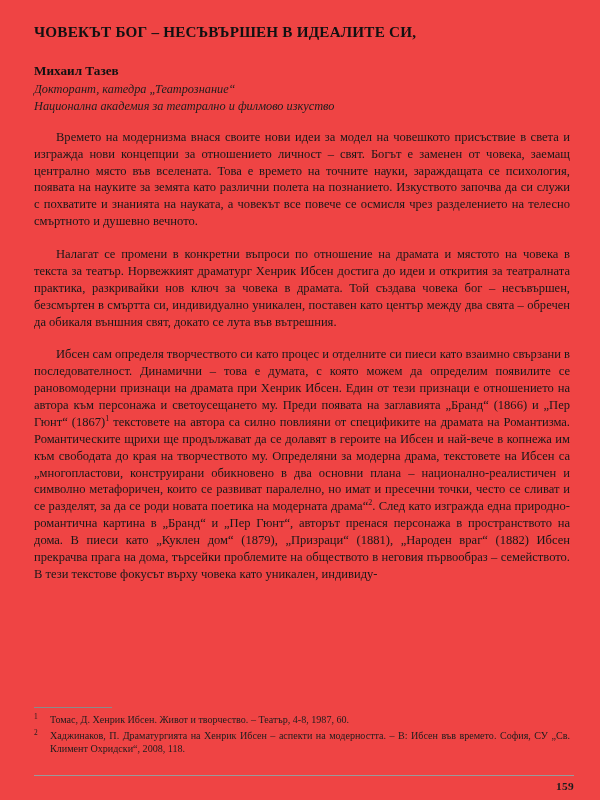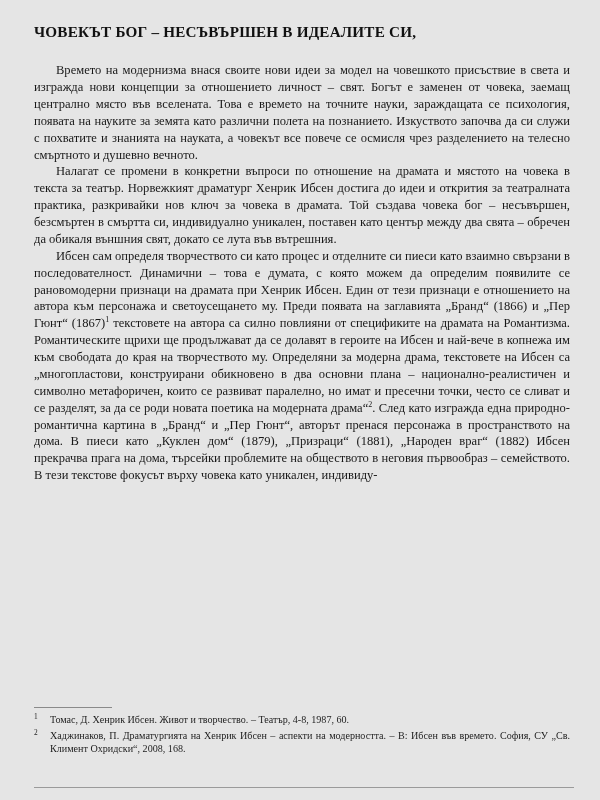--- a/index.html
+++ b/index.html
@@ -14,21 +14,21 @@
     font-family: "Liberation Serif", "DejaVu Serif", serif;
     color: #1a1a1a;
   }
 
   .page {
     position: relative;
     width: 600px;
     height: 800px;
     box-sizing: border-box;
     padding: 22px 30px 0 34px;
-    background: #e5e5e5;
+    background: #ef4444;
   }
 
   
   .title {
     font-weight: bold;
     font-size: 15.2px;
     line-height: 1.33;
     letter-spacing: 0.2px;
     text-transform: uppercase;
     margin: 0 0 20px 0;
@@ -58,21 +58,21 @@
   .body-text p {
     margin: 0;
     font-size: 12.55px;
     line-height: 1.345;
     text-align: justify;
     text-indent: 22px;
     -webkit-hyphens: auto;
     hyphens: auto;
     color: #181818;
   }
-  .body-text p + p { margin-top: 0; }
+  .body-text p + p { margin-top: 16px; }
 
   sup.fn {
     font-size: 8px;
     vertical-align: super;
     line-height: 0;
   }
 
   
   .footnotes {
     position: absolute;
@@ -128,36 +128,42 @@
 </style>
 </head>
 <body>
 
 <div class="page">
 
   <h1 class="title">
     <span class="tline">ЧОВЕКЪТ БОГ – НЕСЪВЪРШЕН В ИДЕАЛИТЕ СИ,</span>
   </h1>
 
+  <div class="author-block">
+    <div class="author-name">Михаил Тазев</div>
+    <div class="affil">Докторант, катедра „Театрознание“</div>
+    <div class="affil">Национална академия за театрално и филмово изкуство</div>
+  </div>
 
   <div class="body-text">
     <p>Времето на модернизма внася своите нови идеи за модел на човешкото присъствие в света и изгражда нови концепции за отношението личност – свят. Богът е заменен от човека, заемащ централно място във вселената. Това е времето на точните науки, зараждащата се психология, появата на науките за земята като различни полета на познанието. Изкуството започва да си служи с похватите и знанията на науката, а човекът все повече се осмисля чрез разделението на телесно смъртното и душевно вечното.</p>
     <p>Налагат се промени в конкретни въпроси по отношение на драмата и мястото на човека в текста за театър. Норвежкият драматург Хенрик Ибсен достига до идеи и открития за театралната практика, разкривайки нов ключ за човека в драмата. Той създава човека бог – несъвършен, безсмъртен в смъртта си, индивидуално уникален, поставен като център между два свята – обречен да обикаля външния свят, докато се лута във вътрешния.</p>
     <p>Ибсен сам определя творчеството си като процес и отделните си пиеси като взаимно свързани в последователност. Динамични – това е думата, с която можем да определим появилите се рановомодерни признаци на драмата при Хенрик Ибсен. Един от тези признаци е отношението на автора към персонажа и светоусещането му. Преди появата на заглавията „Бранд“ (1866) и „Пер Гюнт“ (1867)<sup class="fn">1</sup> текстовете на автора са силно повлияни от спецификите на драмата на Романтизма. Романтическите щрихи ще продължават да се долавят в героите на Ибсен и най-вече в копнежа им към свободата до края на творчеството му. Определяни за модерна драма, текстовете на Ибсен са „многопластови, конструирани обикновено в два основни плана – национално-реалистичен и символно метафоричен, които се развиват паралелно, но имат и пресечни точки, често се сливат и се разделят, за да се роди новата поетика на модерната драма“<sup class="fn">2</sup>. След като изгражда една природно-романтична картина в „Бранд“ и „Пер Гюнт“, авторът пренася персонажа в пространството на дома. В пиеси като „Куклен дом“ (1879), „Призраци“ (1881), „Народен враг“ (1882) Ибсен прекрачва прага на дома, търсейки проблемите на обществото в неговия първообраз – семейството. В тези текстове фокусът върху човека като уникален, индивиду-</p>
   </div>
 
   <div class="footnotes">
     <div class="fn-rule"></div>
     <div class="fn-item">
       <span class="fn-num">1</span>
       <span class="fn-text">Томас, Д. Хенрик Ибсен. Живот и творчество. – Театър, 4-8, 1987, 60.</span>
     </div>
     <div class="fn-item">
       <span class="fn-num">2</span>
-      <span class="fn-text">Хаджинаков, П. Драматургията на Хенрик Ибсен – аспекти на модерността. – В: Ибсен във времето. София, СУ „Св. Климент Охридски“, 2008, 168.</span>
+      <span class="fn-text">Хаджинаков, П. Драматургията на Хенрик Ибсен – аспекти на модерността. – В: Ибсен във времето. София, СУ „Св. Климент Охридски“, 2008, 118.</span>
     </div>
   </div>
 
   <div class="footer">
     <div class="footer-rule"></div>
+    <div class="page-number">159</div>
   </div>
 
 </div>
 
 </body></html>

